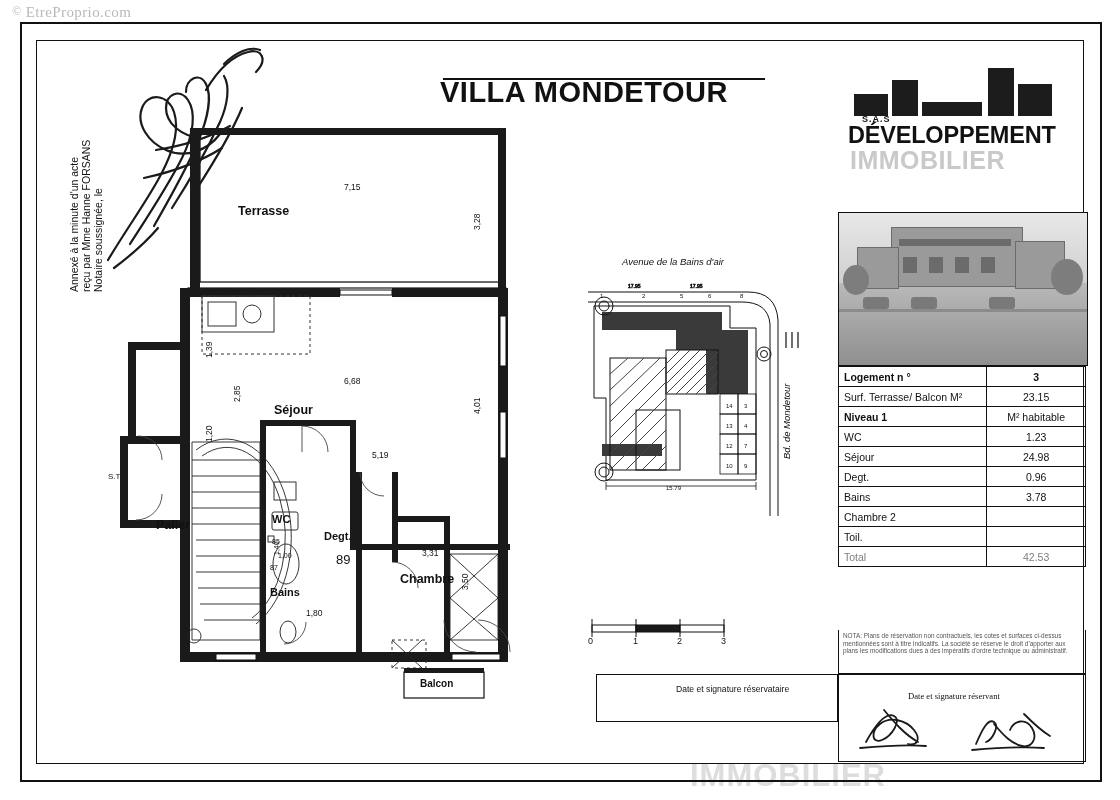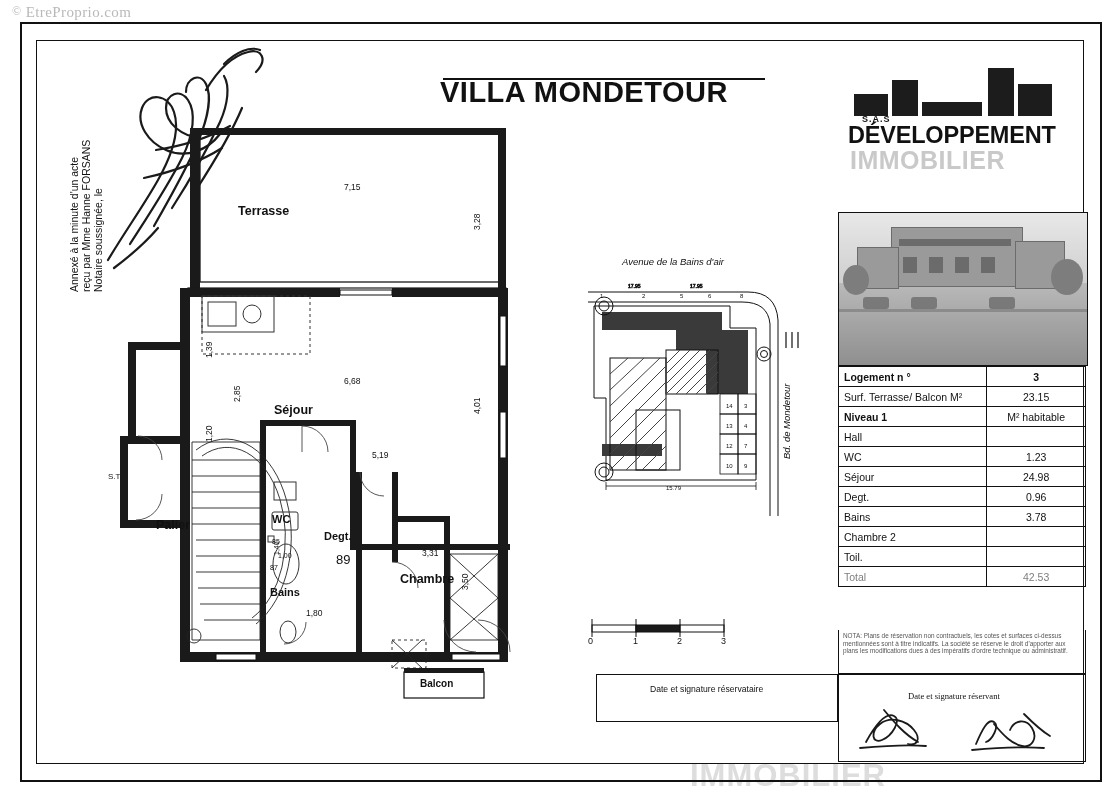--- a/index.html
+++ b/index.html
@@ -454,24 +454,20 @@
       </tr>
       <tr>
         <td class="lbl">Surf. Terrasse/ Balcon M²</td>
         <td class="val">23.15</td>
       </tr>
       <tr>
         <td class="lbl bold">Niveau 1</td>
         <td class="val">M² habitable</td>
       </tr>
       <tr>
-        <td class="lbl">Hall</td>
-        <td class="val"></td>
-      </tr>
-      <tr>
         <td class="lbl">WC</td>
         <td class="val">1.23</td>
       </tr>
       <tr>
         <td class="lbl">Séjour</td>
         <td class="val">24.98</td>
       </tr>
       <tr>
         <td class="lbl">Degt.</td>
         <td class="val">0.96</td>
@@ -491,21 +487,21 @@
       <tr class="total">
         <td class="lbl">Total</td>
         <td class="val">42.53</td>
       </tr>
     </tbody>
   </table>
 
   <div class="nota">NOTA: Plans de réservation non contractuels, les cotes et surfaces ci-dessus mentionnées sont à titre indicatifs. La société se réserve le droit d'apporter aux plans les modifications dues à des impératifs d'ordre technique ou administratif.</div>
 
   <div class="sig" style="left:596px;top:674px;width:242px;height:48px;"></div>
-  <div class="sig-cap" style="left:650px;top:684px;">Date et signature réservataire</div>
+  <div class="sig-cap" style="left:676px;top:684px;">Date et signature réservataire</div>
 
   <div class="sig" style="left:838px;top:674px;width:248px;height:88px;"></div>
   <div class="sig-cap" style="left:908px;top:691px;font-family:Liberation Serif, serif;">Date et signature réservant</div>
   <div style="position:absolute;left:848px;top:702px;">
     <svg width="232" height="56" viewBox="0 0 232 56">
       <g fill="none" stroke="#1a1a1a" stroke-width="1.8" stroke-linecap="round">
         <path d="M18 40 C28 22 38 10 46 14 C54 18 44 34 34 38 C24 42 22 30 32 22 C42 14 58 18 66 28 C74 38 68 44 60 42"></path>
         <path d="M36 8 C46 20 56 32 70 40"></path>
         <path d="M12 46 C34 44 56 42 78 44"></path>
         <path d="M128 42 C134 28 140 16 146 20 C152 24 144 38 138 40"></path>

